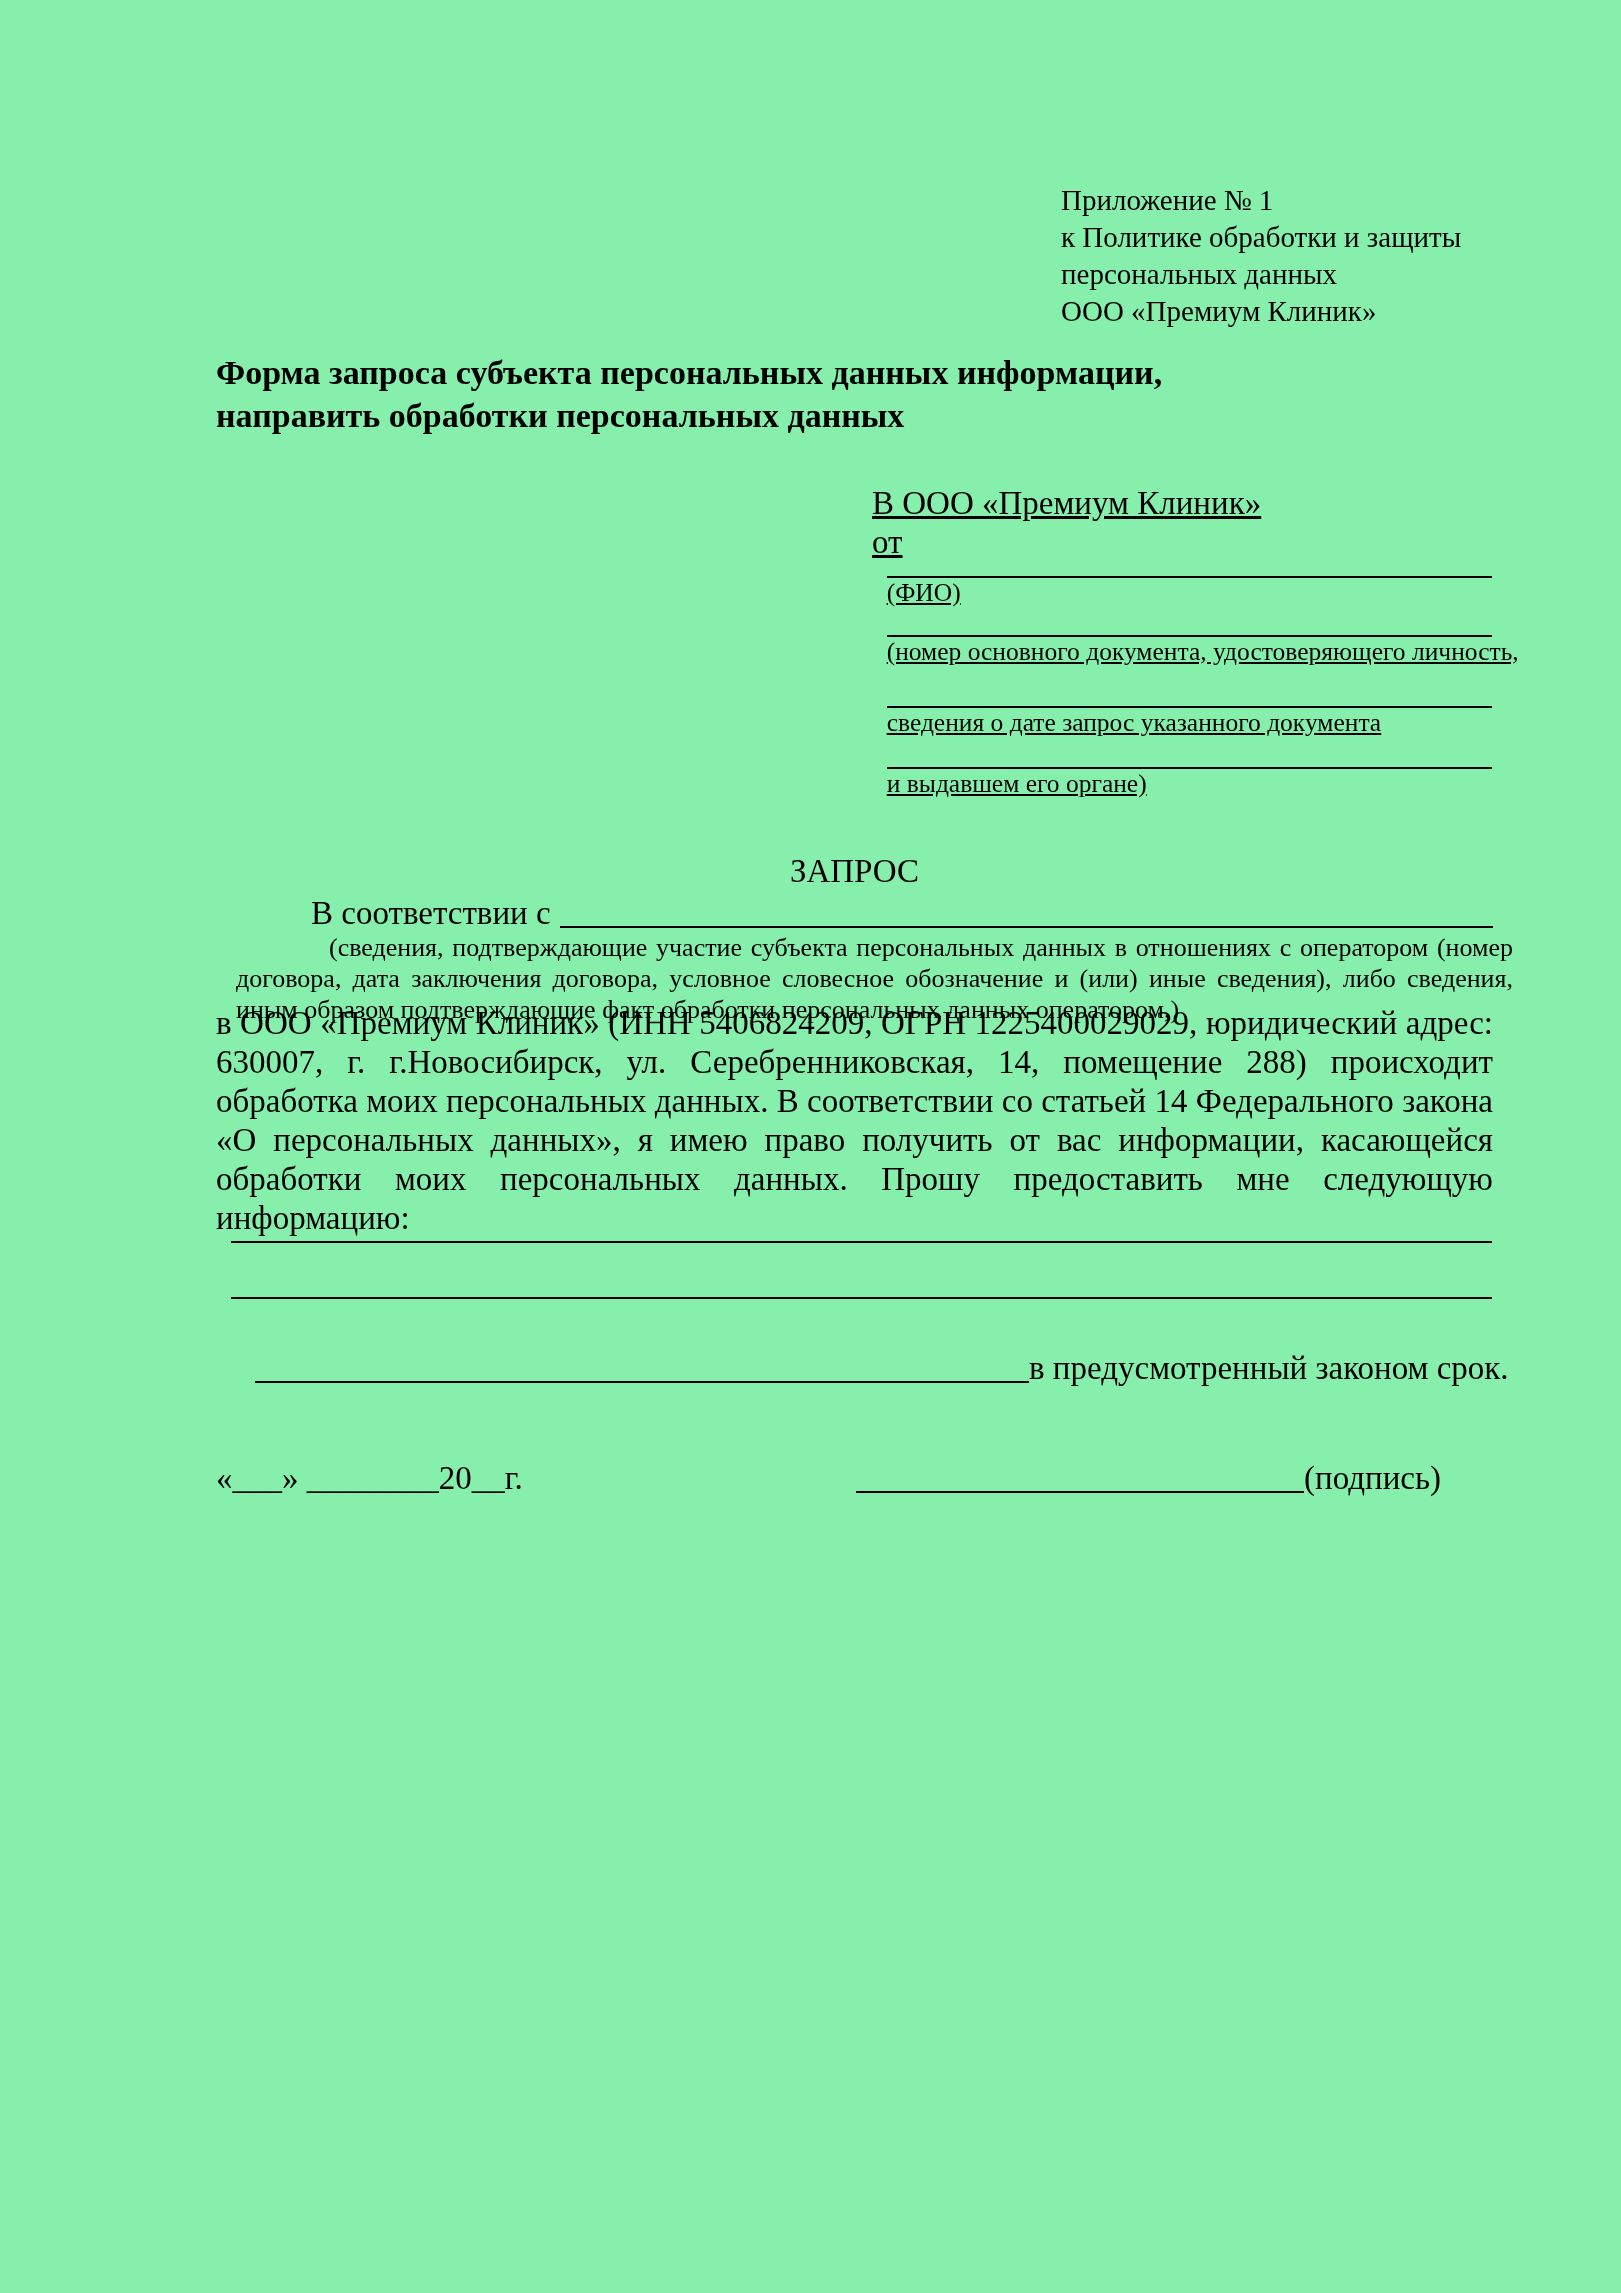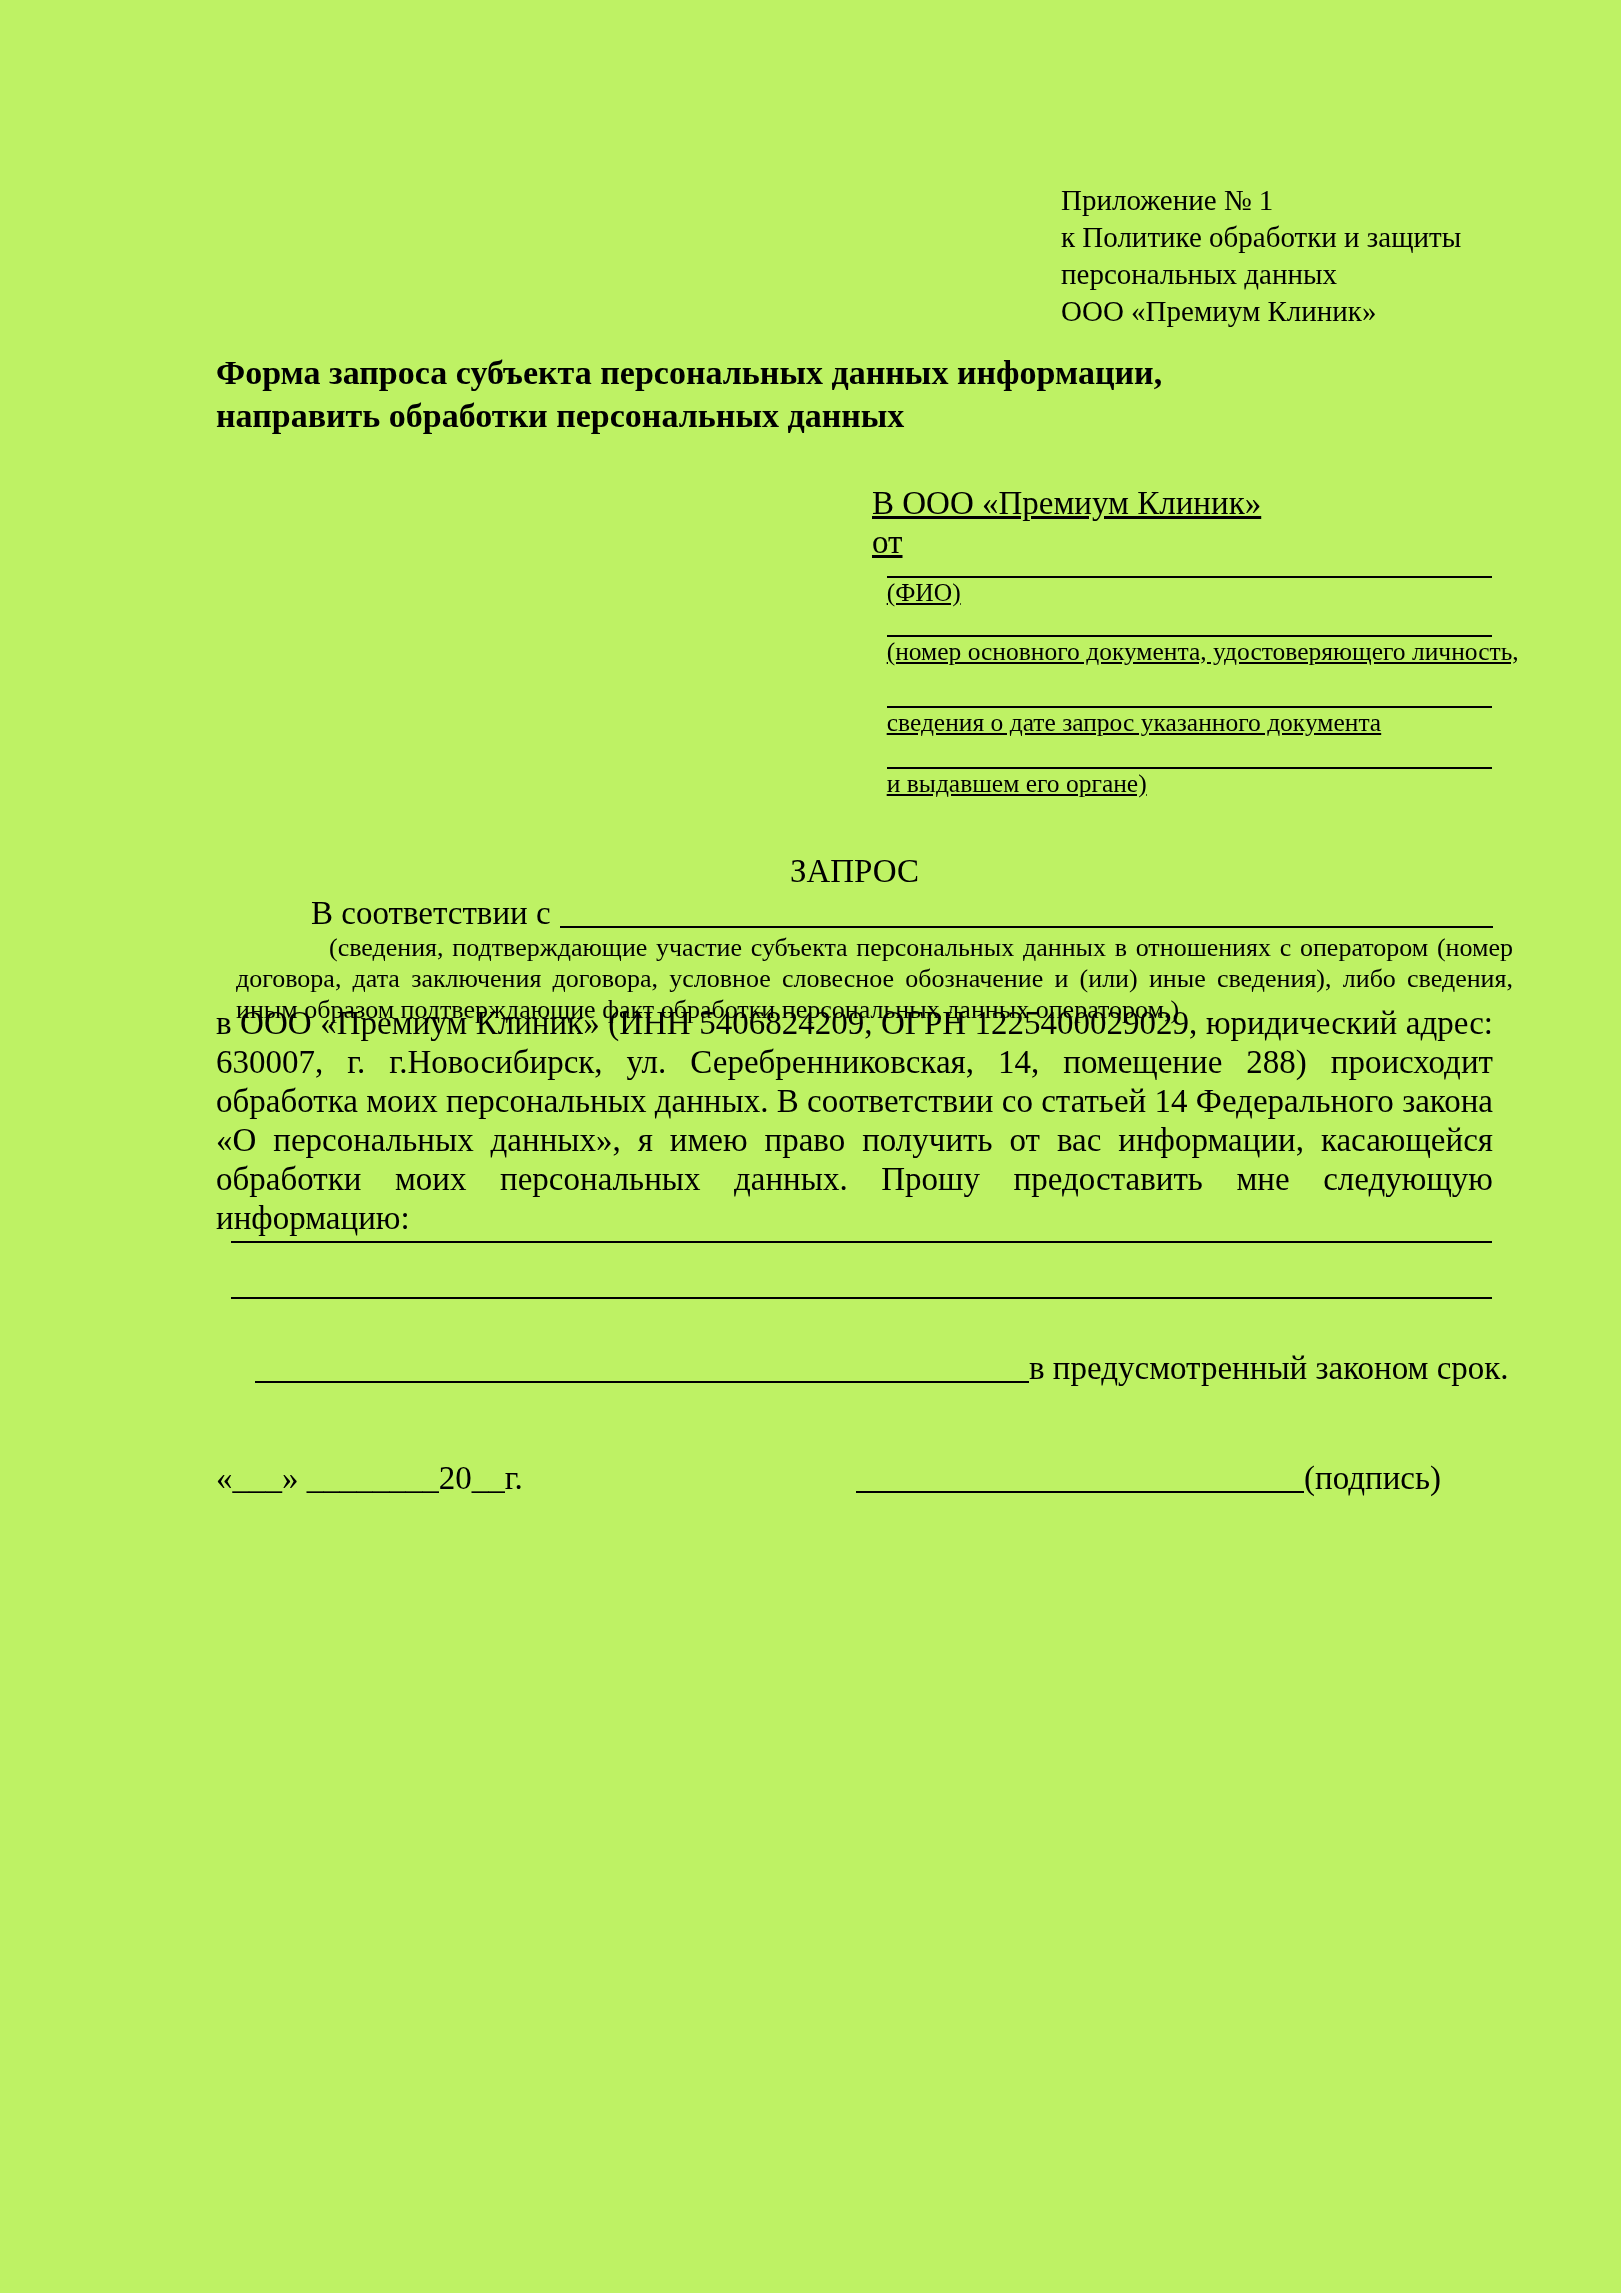--- a/index.html
+++ b/index.html
@@ -4,21 +4,21 @@
 <style>
   html, body {
     margin: 0;
     padding: 0;
     background: #ffffff;
   }
   .page {
     position: relative;
     width: 1621px;
     height: 2294px;
-    background: #bef264;
+    background: #86efac;
     color: #000000;
     font-family: "Liberation Serif", "DejaVu Serif", serif;
     overflow: hidden;
   }
 
   
   .appendix {
     position: absolute;
     left: 1061px;
     top: 182px;

